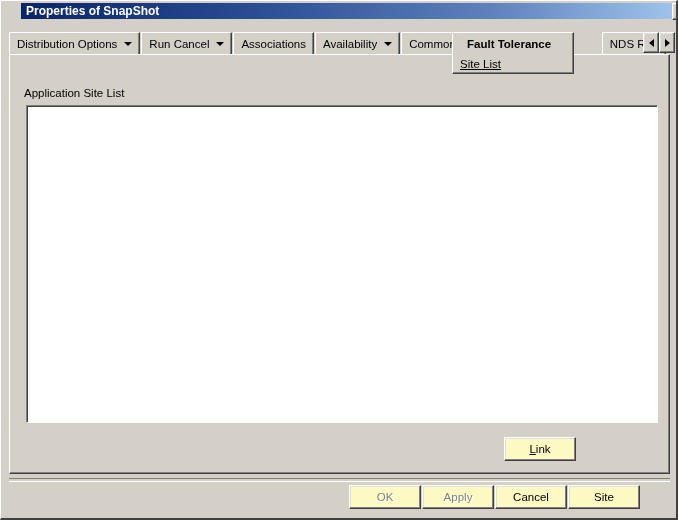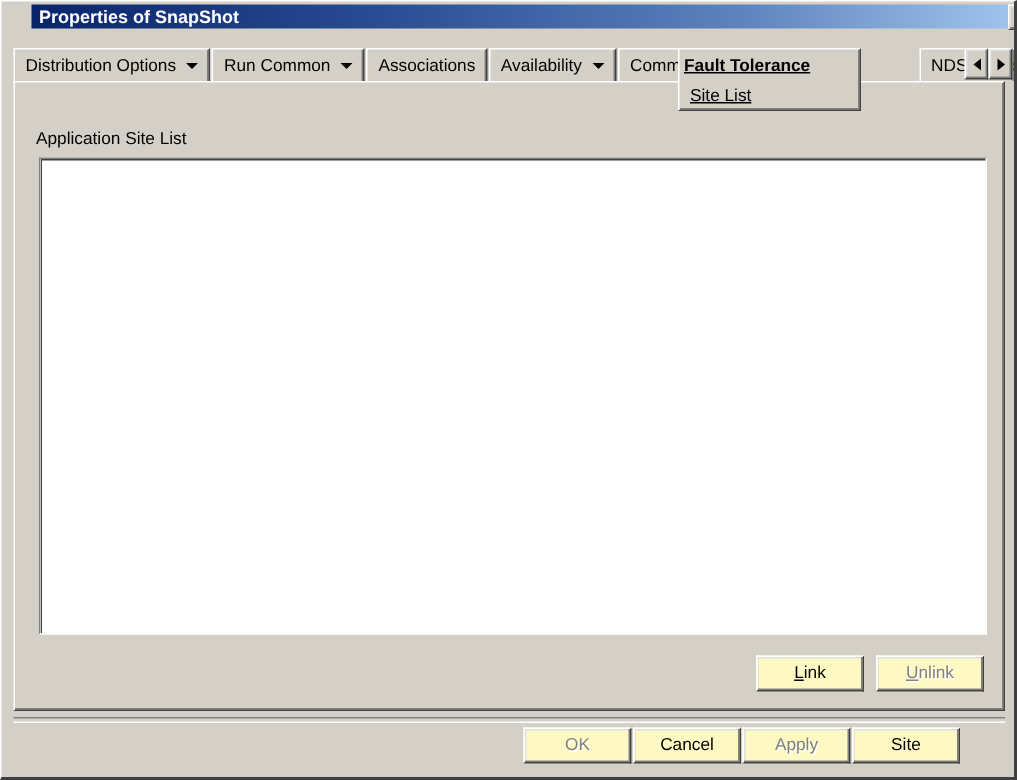--- a/index.html
+++ b/index.html
@@ -130,27 +130,26 @@
   #active-tab-main {
     box-sizing: border-box;
     height: 22px;
     background: #d4d0c8;
     border-top: 1px solid #ffffff;
     border-left: 1px solid #ffffff;
     border-right: 1px solid #404040;
     box-shadow: inset -1px 0 0 #808080;
     display: flex;
     align-items: center;
-    padding: 0 3px;
+    padding: 0 14px;
     font-size: 11.5px;
     font-weight: bold;
     color: #000000;
     white-space: nowrap;
     cursor: default;
-    text-decoration: underline;
   }
   #active-tab-sub {
     box-sizing: border-box;
     height: 20px;
     background: #d4d0c8;
     border-left: 1px solid #ffffff;
     border-right: 1px solid #404040;
     border-bottom: 1px solid #404040;
     box-shadow: inset -1px -1px 0 #808080;
     display: flex;
@@ -304,21 +303,21 @@
   </div>
 
   <div id="tabstrip">
 
     <div id="tabrow">
       <div class="tab">
         <span>Distribution Options</span>
         <span class="caret"></span>
       </div>
       <div class="tab">
-        <span>Run Common</span>
+        <span>Run Cancel</span>
         <span class="caret"></span>
       </div>
       <div class="tab">
         <span>Associations</span>
       </div>
       <div class="tab">
         <span>Availability</span>
         <span class="caret"></span>
       </div>
       <div class="tab">
@@ -353,36 +352,33 @@
   <div id="content-panel">
 
     <div id="group-label">Application Site List</div>
 
     <div id="sitelist-box"></div>
 
     <div id="linkbar">
       <div class="btn small">
         <span><span class="mnem">L</span>ink</span>
       </div>
-      <div class="btn small disabled">
-        <span><span class="mnem">U</span>nlink</span>
-      </div>
     </div>
   </div>
 
   <div id="sep-line"></div>
 
   <div id="dialog-buttons">
     <div class="btn dlg disabled">
       <span>OK</span>
     </div>
+    <div class="btn dlg disabled">
+      <span>Apply</span>
+    </div>
     <div class="btn dlg">
       <span>Cancel</span>
     </div>
-    <div class="btn dlg disabled">
-      <span>Apply</span>
-    </div>
     <div class="btn dlg">
       <span>Site</span>
     </div>
   </div>
 
 </div>
 
 </body></html>

